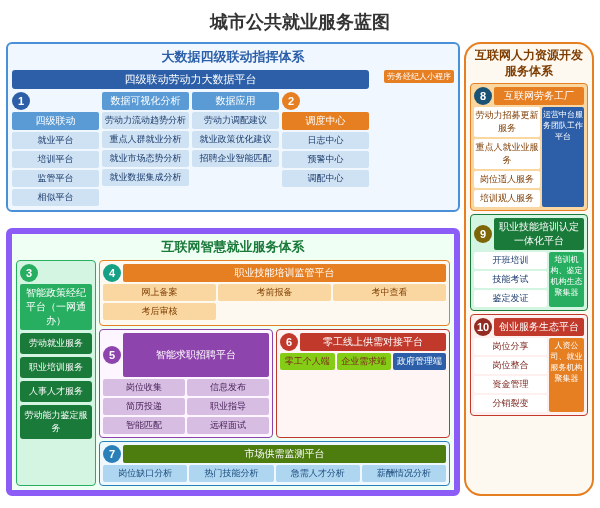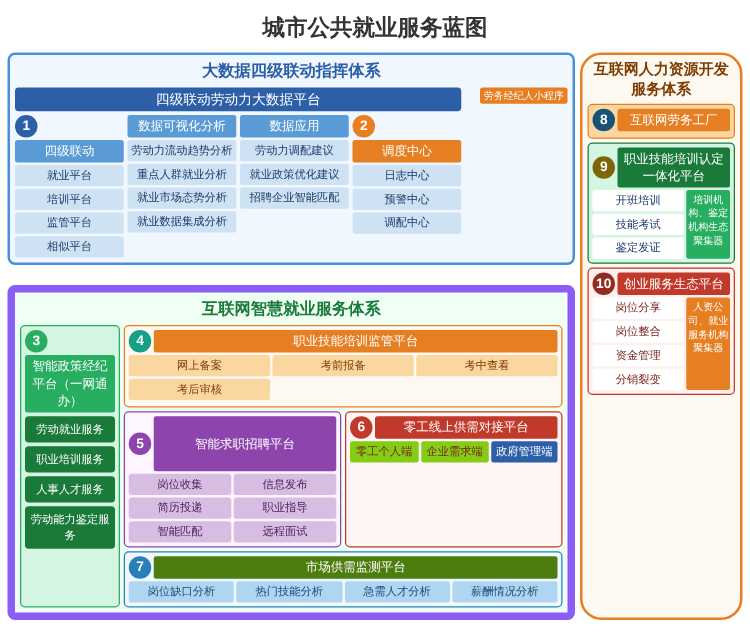--- a/index.html
+++ b/index.html
@@ -629,20 +629,31 @@
 
   <div class="right-section">
     <div class="hr-internet-box">
       <div class="hr-title">互联网人力资源开发服务体系</div>
 
       <div class="hr-factory-box">
         <div style="display:flex; align-items:center; gap:2px; margin-bottom:2px;">
           <span class="num-badge darkblue">8</span>
           <div class="hr-factory-title" style="flex:1; margin-bottom:0;">互联网劳务工厂</div>
         </div>
+        <div class="hr-factory-inner">
+          <div class="hr-factory-left">
+            <div class="hr-factory-cell">劳动力招募更新服务</div>
+            <div class="hr-factory-cell">重点人就业业服务</div>
+            <div class="hr-factory-cell">岗位适人服务</div>
+            <div class="hr-factory-cell">培训观人服务</div>
+          </div>
+          <div class="hr-factory-right">
+            <div class="hr-factory-right-cell" style="flex:1;">运营中台服务团队工作平台</div>
+          </div>
+        </div>
       </div>
 
       <div class="skill-cert-box">
         <div style="display:flex; align-items:center; gap:2px; margin-bottom:2px;">
           <span class="num-badge brown">9</span>
           <div class="skill-cert-title" style="flex:1; margin-bottom:0;">职业技能培训认定一体化平台</div>
         </div>
         <div class="skill-cert-inner">
           <div class="skill-cert-left">
             <div class="skill-cert-cell">开班培训</div>

